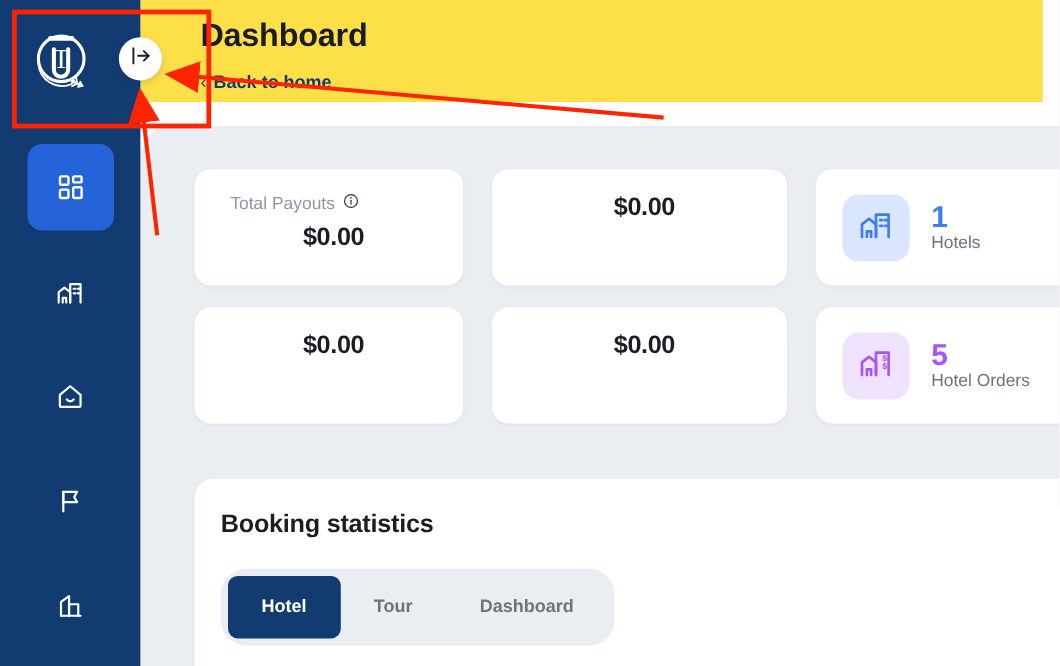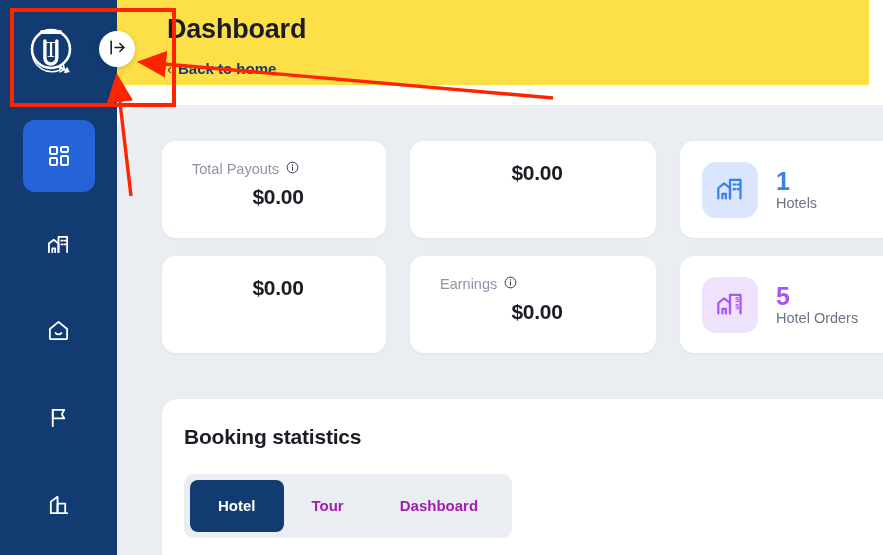--- a/index.html
+++ b/index.html
@@ -120,27 +120,27 @@
     background:#ffffff; border-radius:16px;
     box-shadow:0 1px 3px rgba(30,50,90,.05);
     padding:26px 0 0 22px;
   }
   #booking-title {
     font-size:21px; font-weight:700; color:#1c1c24; letter-spacing:-.2px;
   }
   #booking-tabs {
     margin-top:25px;
     display:inline-flex; align-items:center;
-    background:#eaeef3; border-radius:10px;
+    background:#eaeef3; border-radius:21px;
     padding:6px;
   }
   .tab {
     padding:0 28px; height:52px; line-height:52px;
     border-radius:8px;
-    font-size:15px; font-weight:700; color:#a21caf;
+    font-size:15px; font-weight:700; color:#737373;
     cursor:pointer; text-align:center;
   }
   .tab.active { background:#123B72; color:#ffffff; }
 
   
   #annotations { position:absolute; left:0; top:0; width:883px; height:555px; z-index:40; pointer-events:none; }
 </style>
 </head>
 <body>
 
@@ -271,30 +271,20 @@
         <span class="count-num blue">1</span>
         <span class="count-label">Hotels</span>
       </div>
     </div>
 
     <div class="stat-card">
       <div class="stat-value">$0.00</div>
     </div>
 
     <div class="stat-card">
-      <div class="stat-label">
-        <span>Earnings</span>
-        <span>
-          <svg width="13" height="13" viewBox="0 0 16 16" fill="none" stroke="#2b3240" stroke-width="1.2">
-            <circle cx="8" cy="8" r="6.6"></circle>
-              <path d="M8 7.2v4" stroke-linecap="round"></path>
-              <circle cx="8" cy="4.8" r=".85" fill="#2b3240" stroke="none"></circle>
-          </svg>
-        </span>
-      </div>
       <div class="stat-value">$0.00</div>
     </div>
 
     <div class="count-card">
       <div class="count-icon purple">
         <span>
           <svg width="28" height="28" viewBox="0 0 24 24" fill="none" stroke="#a855f7" stroke-width="1.9" stroke-linejoin="round" stroke-linecap="round">
             <path d="M2 21V12l5-4 5 4v9"></path>
             <path d="M12 21V5h9v16"></path>
             <path d="M5.5 21v-4h3v4"></path>

